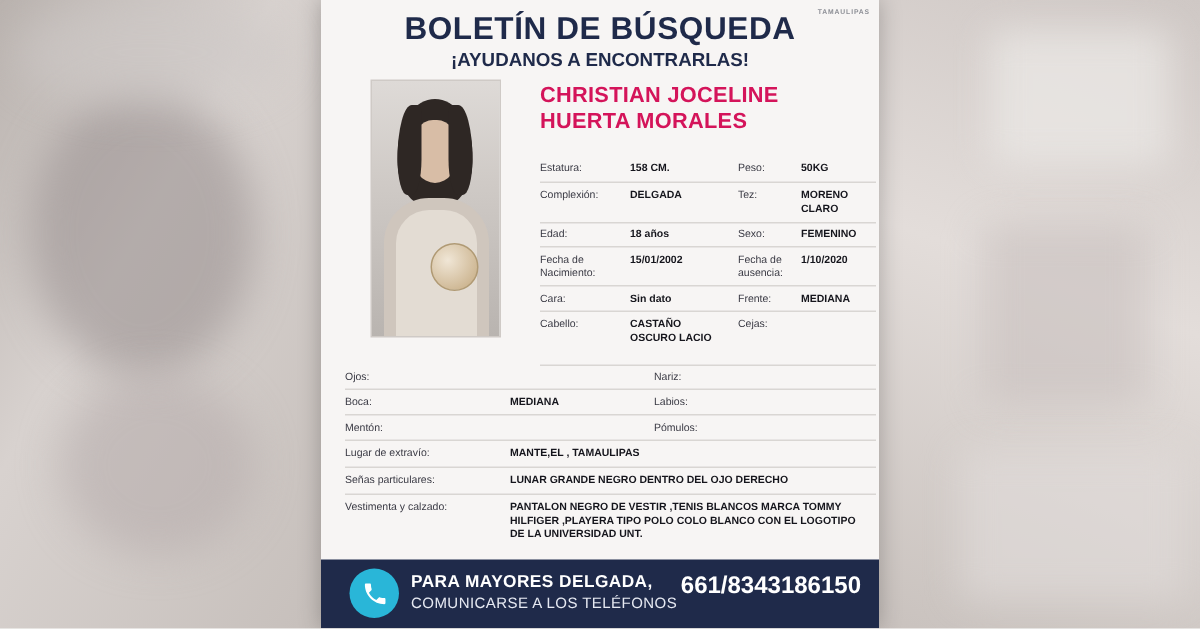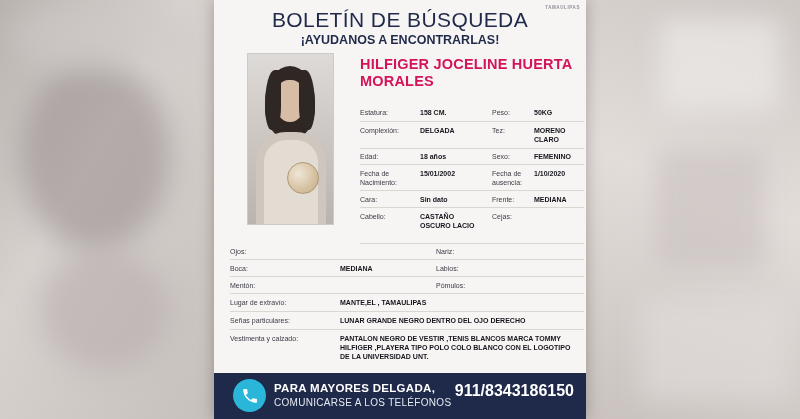--- a/index.html
+++ b/index.html
@@ -78,21 +78,21 @@
     letter-spacing: .6px;
     color: #8d8f96;
     font-weight: bold;
   }
   .title {
     position: absolute;
     left: 0; right: 0;
     top: 8px;
     text-align: center;
     font-size: 21px;
-    font-weight: normal;
+    font-weight: bold;
     color: #1f2a4a;
     letter-spacing: .4px;
   }
   .subtitle {
     position: absolute;
     left: 0; right: 0;
     top: 33px;
     text-align: center;
     font-size: 12.5px;
     font-weight: bold;
@@ -261,21 +261,21 @@
       <div class="photo">
         <div class="hair"></div>
         <div class="face"></div>
         <div class="hairfront-l"></div>
         <div class="hairfront-r"></div>
         <div class="body"></div>
         <div class="shirt"></div>
         <div class="ball"></div>
       </div>
 
-      <div class="name">HILFIGER JOCELINE HUERTA MORALES</div>
+      <div class="name">CHRISTIAN JOCELINE HUERTA MORALES</div>
 
       <div class="field label" style="left:146px; top:108px; width:58px;">Estatura:</div>
       <div class="field value" style="left:206px; top:108px; width:66px;">158 CM.</div>
       <div class="field label" style="left:278px; top:108px; width:40px;">Peso:</div>
       <div class="field value" style="left:320px; top:108px; width:50px;">50KG</div>
       <div class="rule" style="left:146px; top:121px; width:224px;"></div>
 
       <div class="field label" style="left:146px; top:126px; width:58px;">Complexión:</div>
       <div class="field value" style="left:206px; top:126px; width:66px;">DELGADA</div>
       <div class="field label" style="left:278px; top:126px; width:40px;">Tez:</div>
@@ -336,19 +336,19 @@
       <div class="field value" style="left:126px; top:334px; width:242px;">PANTALON NEGRO DE VESTIR ,TENIS BLANCOS MARCA TOMMY HILFIGER ,PLAYERA TIPO POLO COLO BLANCO CON EL LOGOTIPO DE LA UNIVERSIDAD UNT.</div>
 
       <div class="banner">
         <div class="phone-circle">
           <svg width="18" height="18" viewBox="0 0 24 24" aria-hidden="true">
             <path fill="#ffffff" d="M6.6 10.8c1.4 2.8 3.8 5.1 6.6 6.6l2.2-2.2c.3-.3.7-.4 1.1-.2 1.2.4 2.5.6 3.8.6.6 0 1 .4 1 1V20c0 .6-.4 1-1 1C10.9 21 3 13.1 3 3.7c0-.6.4-1 1-1h3.4c.6 0 1 .4 1 1 0 1.3.2 2.6.6 3.8.1.4 0 .8-.2 1.1l-2.2 2.2z"></path>
           </svg>
         </div>
         <div class="b-line1">PARA MAYORES DELGADA,</div>
         <div class="b-line2">COMUNICARSE A LOS TELÉFONOS</div>
-        <div class="b-phone">911/8343186150</div>
+        <div class="b-phone">661/8343186150</div>
       </div>
 
     </div>
   </div>
 
 </div>
 
 </body></html>

